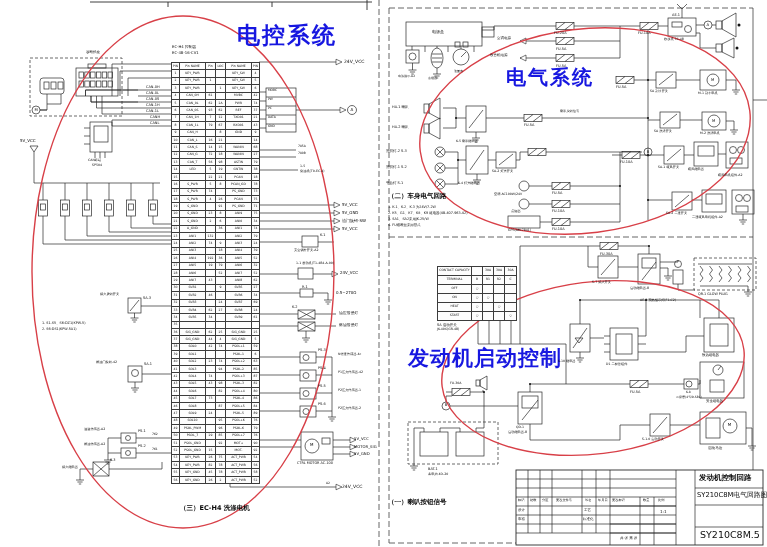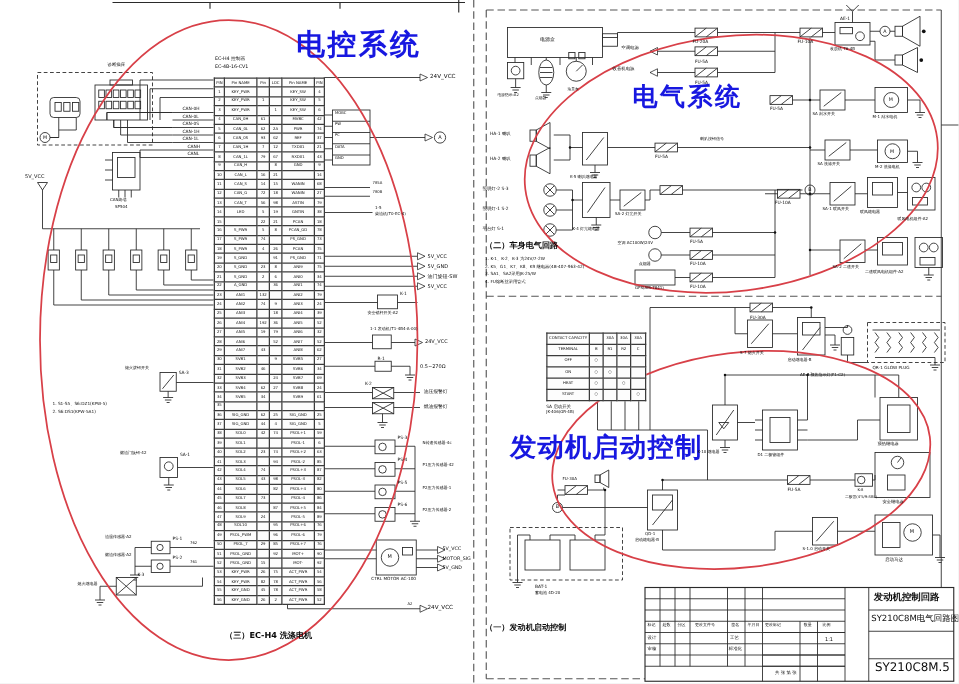--- a/index.html
+++ b/index.html
@@ -894,21 +894,21 @@
           <td></td>
           <td>○</td>
         </tr>
       </tbody>
 </table>
 
 <div class="bl" style="left:237px;top:20px;font-size:23px;">电控系统</div>
 <div class="bl" style="left:506px;top:64px;font-size:20px;">电气系统</div>
 <div class="bl" style="left:408px;top:344px;font-size:21px;letter-spacing:1px;">发动机启动控制</div>
 
-<div class="cap" style="left:388px;top:498px;">（一）发动机启动控制</div>
+<div class="cap" style="left:388px;top:498px;">（一）喇叭按钮信号</div>
 <div class="cap" style="left:388px;top:192px;">（二）车身电气回路</div>
 <div class="cap" style="left:180px;top:504px;">（三）EC-H4 洗涤电机</div>
 
 <div class="lb" style="left:172px;top:45px;font-size:3.8px;">EC-H4 控制器</div>
 <div class="lb" style="left:172px;top:50.5px;font-size:3.8px;">EC-4B-16-CV1</div>
 <div class="lb" style="left:86px;top:50px;font-size:3.5px;">诊断插座</div>
 <div class="lb" style="left:34.4px;top:107.6px;font-size:3.8px;">M</div>
 <div class="lb" style="left:146px;top:85px;">CAN-0H</div>
 <div class="lb" style="left:146px;top:91px;">CAN-0L</div>
 <div class="lb" style="left:146px;top:97px;">CAN-0S</div>

